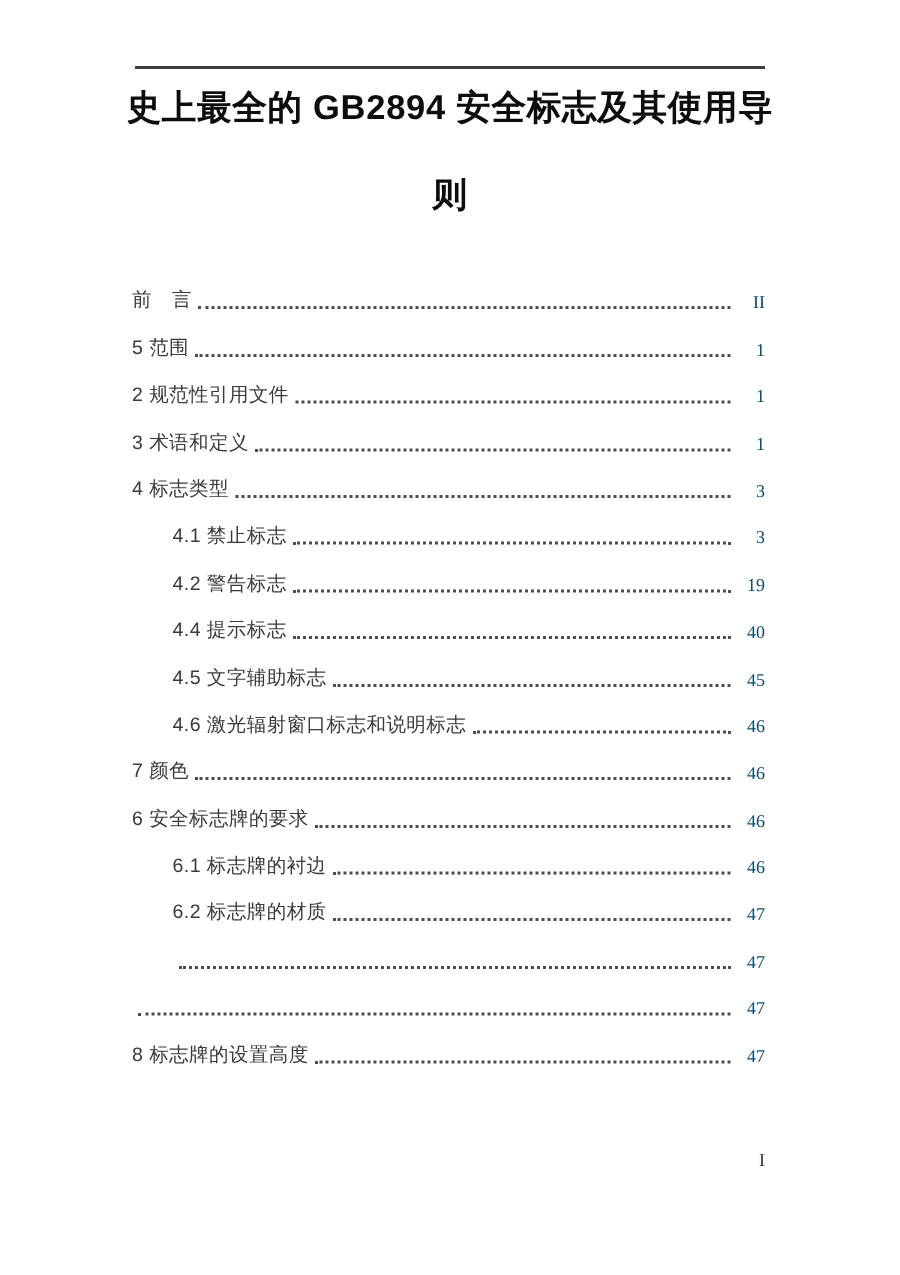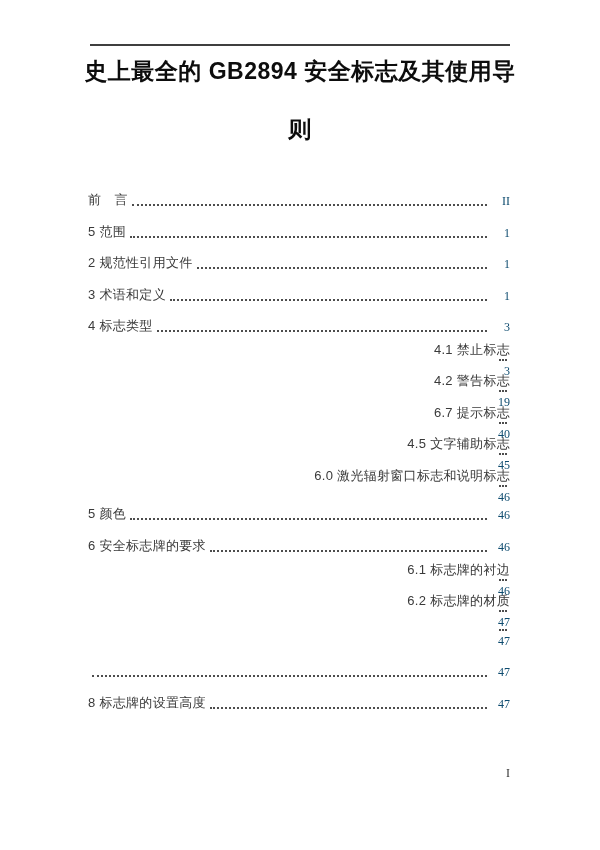--- a/index.html
+++ b/index.html
@@ -48,21 +48,20 @@
     display: flex;
     align-items: flex-end;
     height: 31.4px;
     box-sizing: border-box;
     padding-bottom: 6px;
     color: #3a3a3a;
     font-size: 13px;
   }
   .toc-row.sub {
     padding-left: 27px;
-    flex-direction: column;
   }
   .toc-label {
     white-space: nowrap;
     letter-spacing: 0.3px;
   }
   .toc-dots {
     flex: 1;
     min-width: 8px;
     border-bottom: 2px dotted #4d4d4d;
     margin: 0 3px 3px 4px;
@@ -126,36 +125,36 @@
         <span class="toc-label">4.1 禁止标志</span>
         <span class="toc-dots"></span>
         <span class="toc-page">3</span>
       </div>
       <div class="toc-row sub">
         <span class="toc-label">4.2 警告标志</span>
         <span class="toc-dots"></span>
         <span class="toc-page">19</span>
       </div>
       <div class="toc-row sub">
-        <span class="toc-label">6.7 提示标志</span>
+        <span class="toc-label">4.4 提示标志</span>
         <span class="toc-dots"></span>
         <span class="toc-page">40</span>
       </div>
       <div class="toc-row sub">
         <span class="toc-label">4.5 文字辅助标志</span>
         <span class="toc-dots"></span>
         <span class="toc-page">45</span>
       </div>
       <div class="toc-row sub">
-        <span class="toc-label">6.0 激光辐射窗口标志和说明标志</span>
+        <span class="toc-label">4.6 激光辐射窗口标志和说明标志</span>
         <span class="toc-dots"></span>
         <span class="toc-page">46</span>
       </div>
       <div class="toc-row">
-        <span class="toc-label">5 颜色</span>
+        <span class="toc-label">7 颜色</span>
         <span class="toc-dots"></span>
         <span class="toc-page">46</span>
       </div>
       <div class="toc-row">
         <span class="toc-label">6 安全标志牌的要求</span>
         <span class="toc-dots"></span>
         <span class="toc-page">46</span>
       </div>
       <div class="toc-row sub">
         <span class="toc-label">6.1 标志牌的衬边</span>

